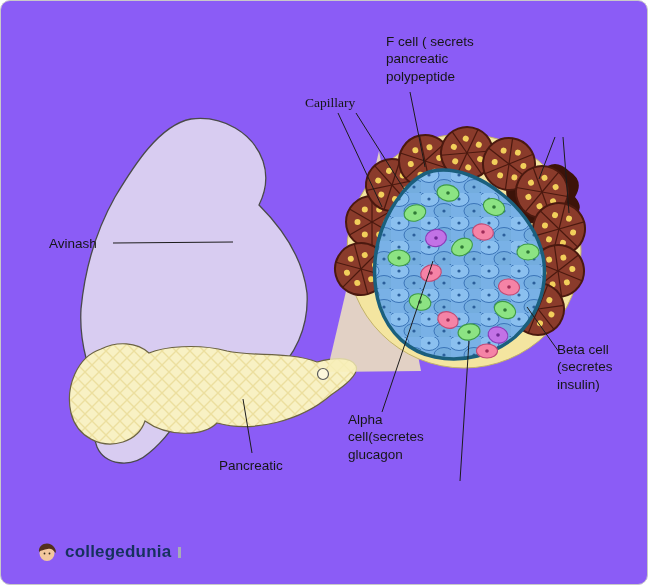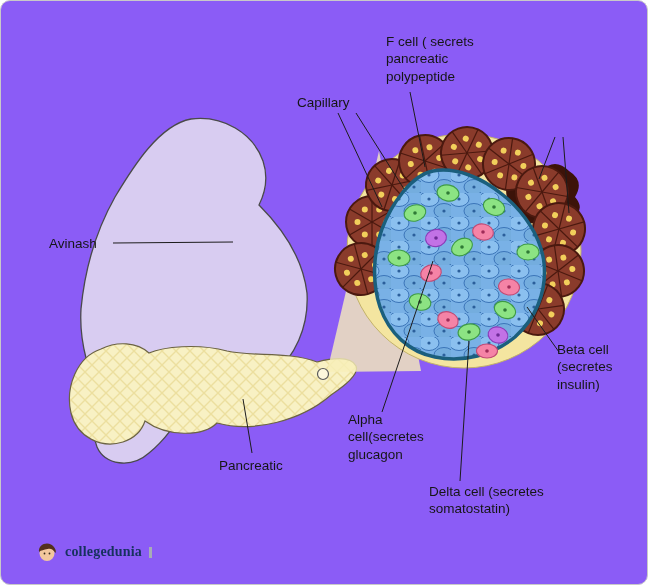--- a/index.html
+++ b/index.html
@@ -25,23 +25,22 @@
     white-space:pre-line;
   }
   .footer {
     position:absolute;
     left:34px; bottom:20px;
     display:flex; align-items:center; gap:6px;
   }
   .brand {
     color:#16315e;
     font-weight:bold;
-    font-size:14px;
+    font-size:17px;
     letter-spacing:.2px;
-    font-family:Liberation Serif, serif;
   }
   .brand-mark {
     width:3px; height:11px;
     background:#a7adb6;
     margin-left:1px;
   }
 </style>
 </head>
 <body>
 
@@ -200,35 +199,33 @@
       <line x1="381" y1="411" x2="432" y2="260"></line>
       <line x1="459" y1="480" x2="468" y2="340"></line>
       <line x1="251" y1="452" x2="242" y2="398"></line>
     </g>
   </svg>
 
   <div class="label" style="left:385px; top:32px; width:115px;">F cell ( secrets
 pancreatic
 polypeptide</div>
 
-  <div class="label" style="left:296px; top:93px;">Capillary</div>
+  <div class="label" style="left:304px; top:93px;font-family:Liberation Serif, serif;">Capillary</div>
 
 
   <div class="label" style="left:48px; top:234px;">Avinash</div>
 
   <div class="label" style="left:347px; top:410px; width:105px;">Alpha
 cell(secretes
 glucagon</div>
 
   <div class="label" style="left:556px; top:340px; width:85px;">Beta cell
 (secretes
 insulin)</div>
 
-  <div class="label" style="left:428px; top:482px; width:160px;">Delta cell (secretes
-somatostatin)</div>
 
   <div class="label" style="left:218px; top:456px;">Pancreatic</div>
 
   <div class="footer">
     <svg width="24" height="24" viewBox="0 0 24 24">
       <circle cx="12" cy="13.5" r="7.5" fill="#f2c79d"></circle>
       <path d="M4 12 C3 5 11 1.5 16 4.5 C20.5 7 21.5 11.5 20.5 13
                C18 9 15.5 8 12.5 9 C9 10 6 10 4 12 Z" fill="#53301d"></path>
       <circle cx="9.5" cy="13.5" r="0.9" fill="#3a2a1a"></circle>
       <circle cx="14.5" cy="13.5" r="0.9" fill="#3a2a1a"></circle>

